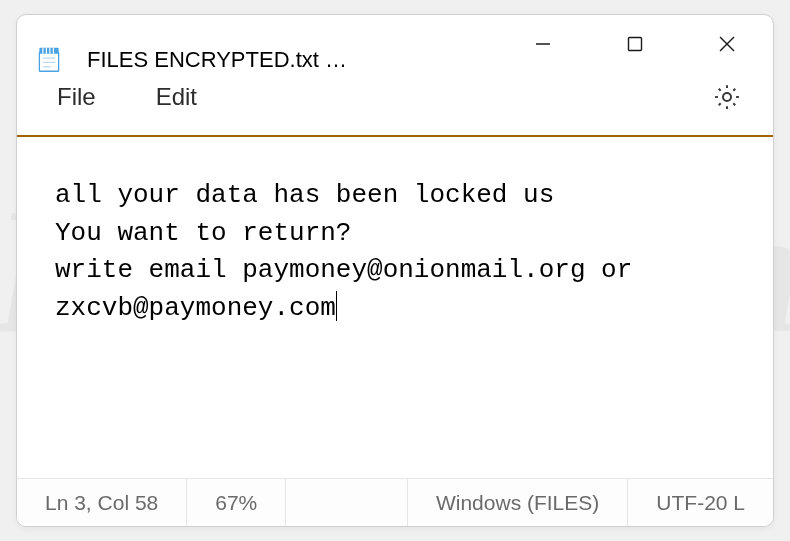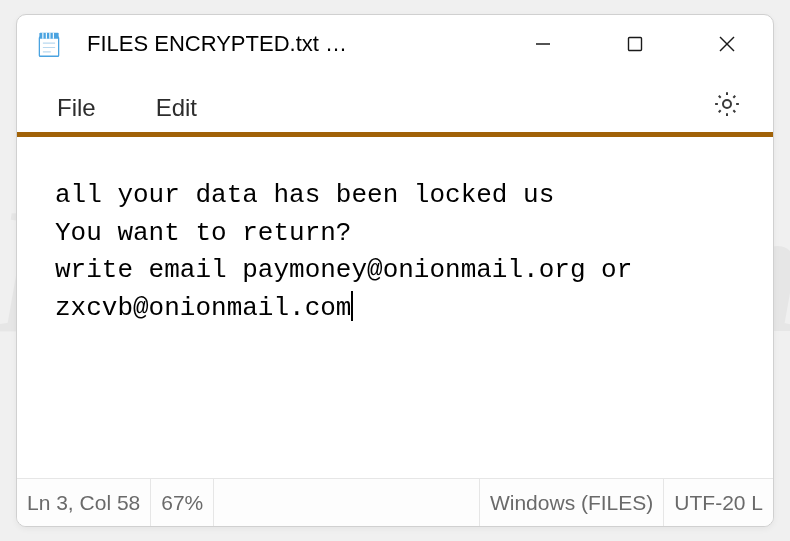--- a/index.html
+++ b/index.html
@@ -21,21 +21,21 @@
       border: 1px solid #d0d0d0;
       border-radius: 10px;
       display: flex;
       flex-direction: column;
       overflow: hidden;
       box-shadow: 0 2px 6px rgba(0,0,0,0.05);
     }
     .titlebar {
       height: 58px;
       display: flex;
-      align-items: center;
+      align-items: flex-end;
       padding-left: 18px;
     }
     .app-icon {
       width: 28px;
       height: 28px;
       margin-right: 24px;
       flex-shrink: 0;
     }
     .title-text {
       font-size: 22px;
@@ -54,23 +54,23 @@
       height: 100%;
       display: flex;
       align-items: center;
       justify-content: center;
       cursor: pointer;
     }
     .win-btn svg { stroke: #1a1a1a; }
     .menubar {
       height: 64px;
       display: flex;
-      align-items: flex-end;
+      align-items: flex-start;
       padding: 0 10px;
-      border-bottom: 5px solid #a16207;
+      border-bottom: 2px solid #a16207;
     }
     .menu-item {
       padding: 10px 30px;
       font-size: 24px;
       color: #2c2c2c;
       cursor: pointer;
     }
     .menubar-spacer { flex: 1; }
     .settings-btn {
       width: 52px;
@@ -104,21 +104,21 @@
       border-top: 1px solid #e6e6e6;
       display: flex;
       align-items: stretch;
       font-size: 21px;
       color: #6a6a6a;
       background: #fdfdfd;
     }
     .status-cell {
       display: flex;
       align-items: center;
-      padding: 0 10px;
+      padding: 0 28px;
       border-right: 1px solid #e6e6e6;
       white-space: nowrap;
     }
     .status-cell:last-child { border-right: none; }
     .status-spacer {
       flex: 1;
       border-right: 1px solid #e6e6e6;
     }
     .watermark {
       position: absolute;
@@ -188,21 +188,21 @@
         <svg width="30" height="30" viewBox="0 0 24 24" fill="none" stroke="#3a3a3a" stroke-width="1.6">
           <circle cx="12" cy="12" r="3.2"></circle>
           <path d="M12 2.5v2.2M12 19.3v2.2M21.5 12h-2.2M4.7 12H2.5M18.6 5.4l-1.55 1.55M6.95 17.05L5.4 18.6M18.6 18.6l-1.55-1.55M6.95 6.95L5.4 5.4"></path>
         </svg>
       </span>
     </div>
   </div>
 
   <div class="content"><span>all your data has been locked us
 You want to return?
-write email paymoney@onionmail.org or zxcvb@onionmail.com</span><span class="caret"></span></div>
+write email paymoney@onionmail.org or zxcvb@paymoney.com</span><span class="caret"></span></div>
 
   <div class="statusbar">
     <div class="status-cell">Ln 3, Col 58</div>
     <div class="status-cell">67%</div>
     <div class="status-spacer"></div>
     <div class="status-cell">Windows (FILES)</div>
     <div class="status-cell">UTF-20 L</div>
   </div>
 
 </div>

